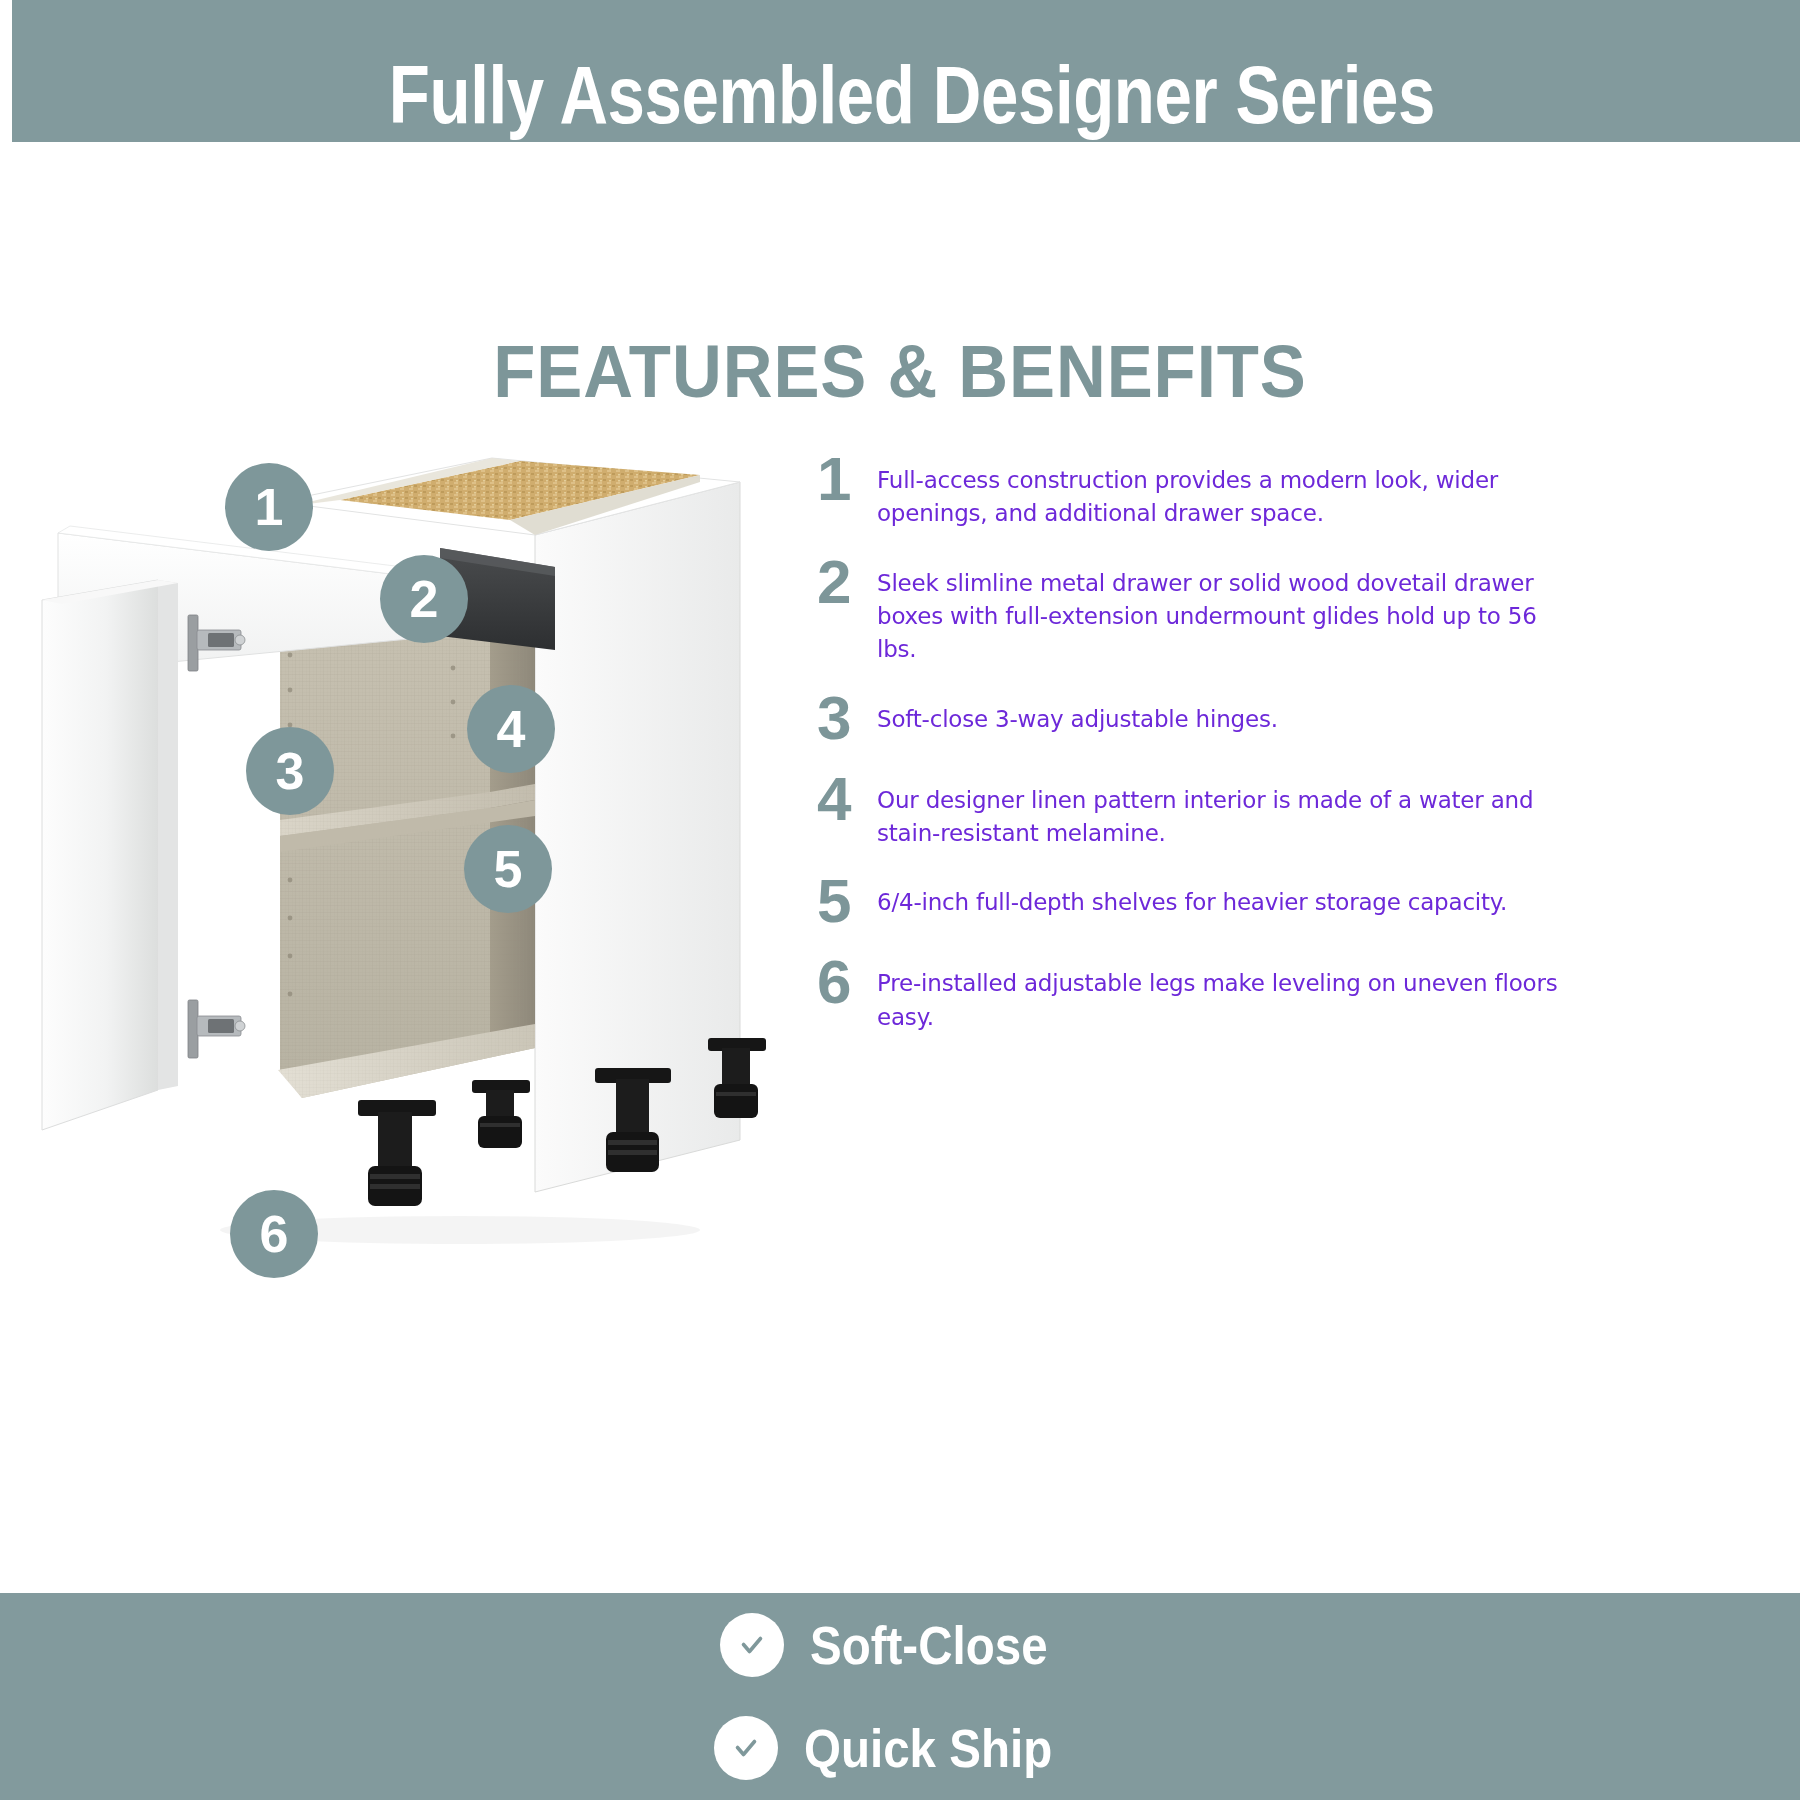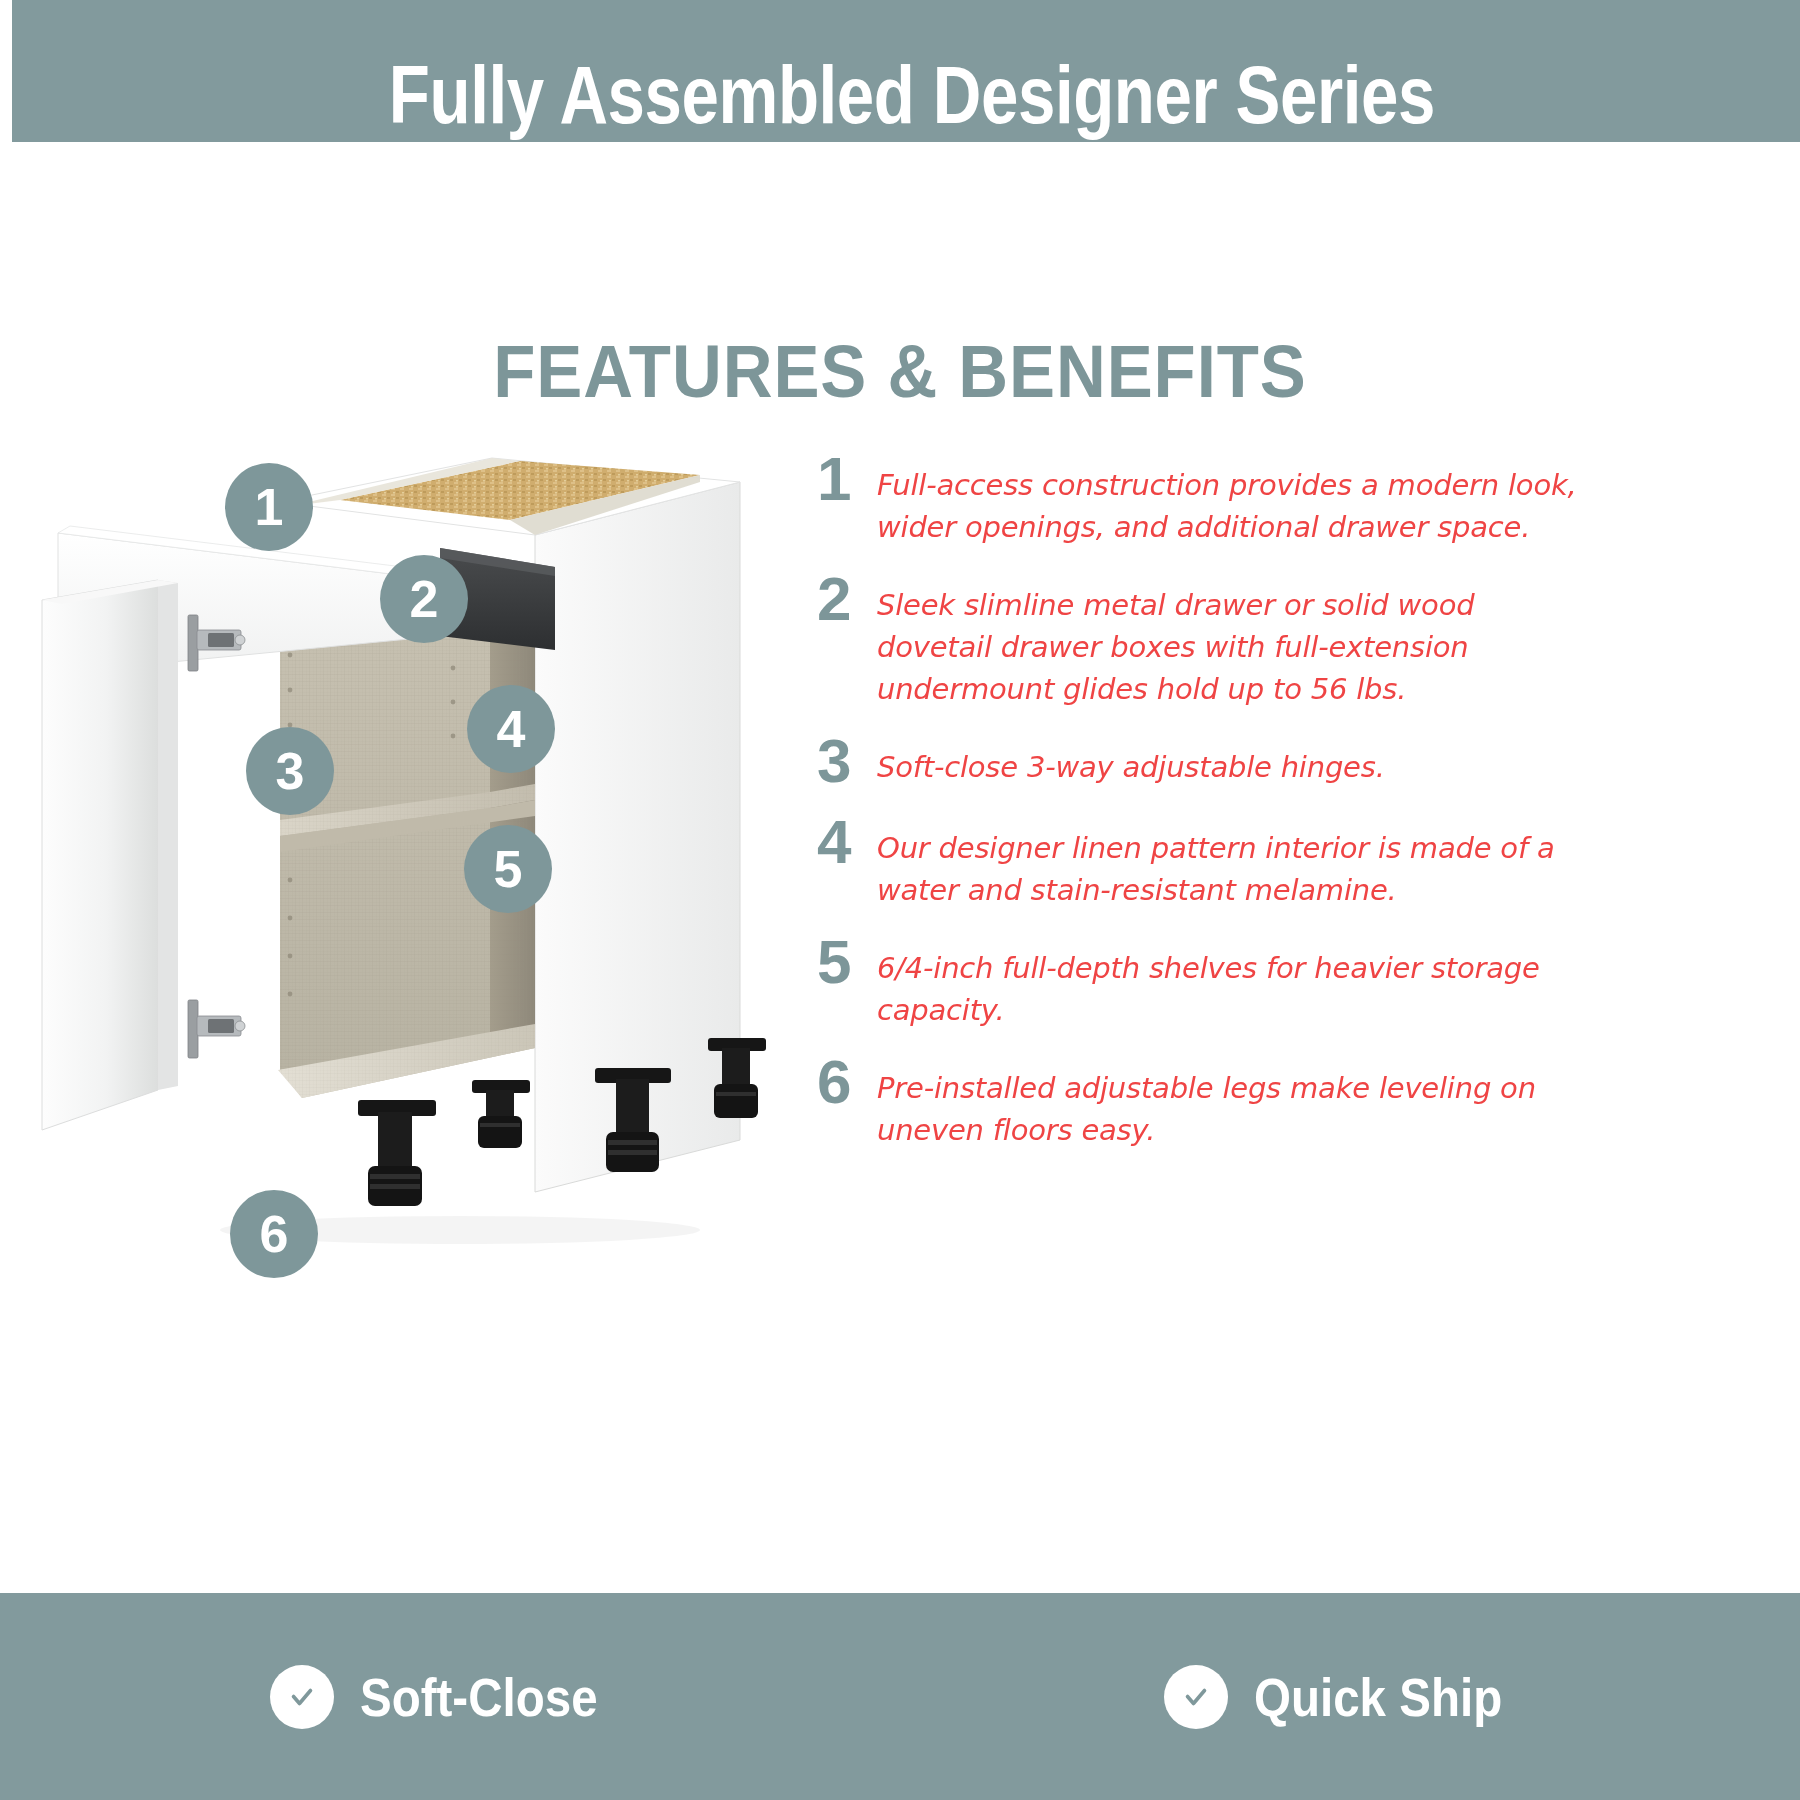--- a/index.html
+++ b/index.html
@@ -85,35 +85,34 @@
     color:#7d9699;
     font-family:"Liberation Sans Narrow","Liberation Sans",sans-serif;
     font-weight:bold;
     font-size:62px;
     line-height:0.95;
     text-align:left;
     padding-left:12px;
   }
   .feature-text{
     flex:1;
-    color:#ef4444;
+    color:#6d28d9;
     font-family:"DejaVu Sans", sans-serif;
-    font-size:29px;
+    font-size:23px;
     line-height:1.45;
     letter-spacing:-0.2px;
     padding-top:14px;
     max-width:700px;
-    font-style:italic;
   }
 
   
   .footer-bar{
     position:absolute; left:0; bottom:0; width:1800px; height:207px;
     background:#829a9d;
-    display:flex; align-items:center;
+    display:flex; align-items:center;flex-direction:column;
   }
   .footer-item{
     flex:1;
     display:flex; align-items:center; justify-content:center;
     gap:26px;
   }
   .check-circle{
     width:64px;height:64px;border-radius:50%;
     background:#ffffff;
     display:flex;align-items:center;justify-content:center;

